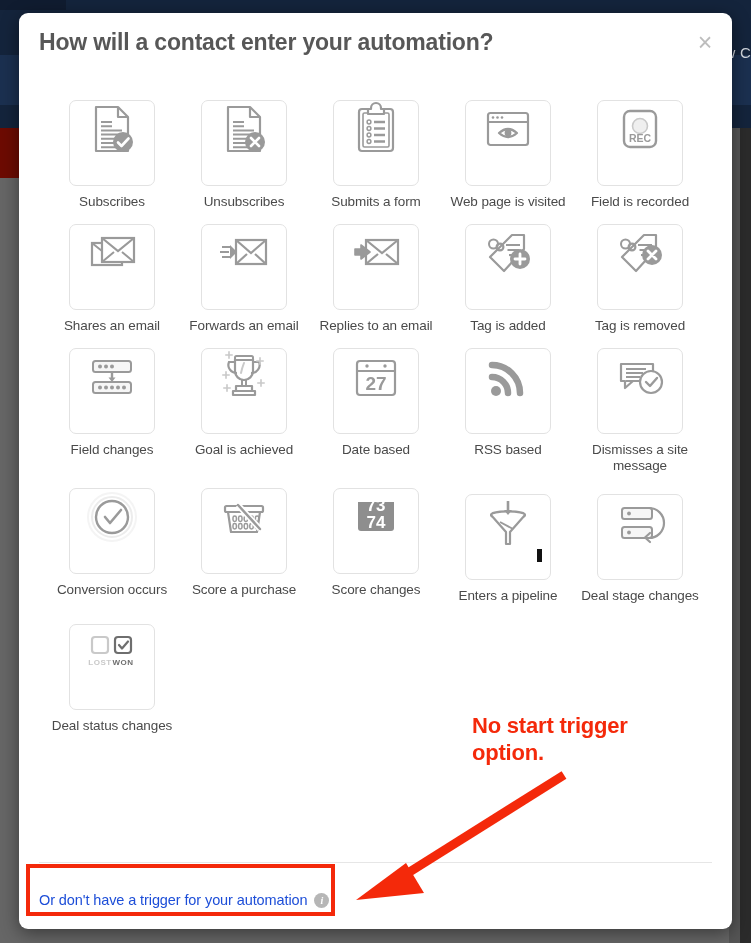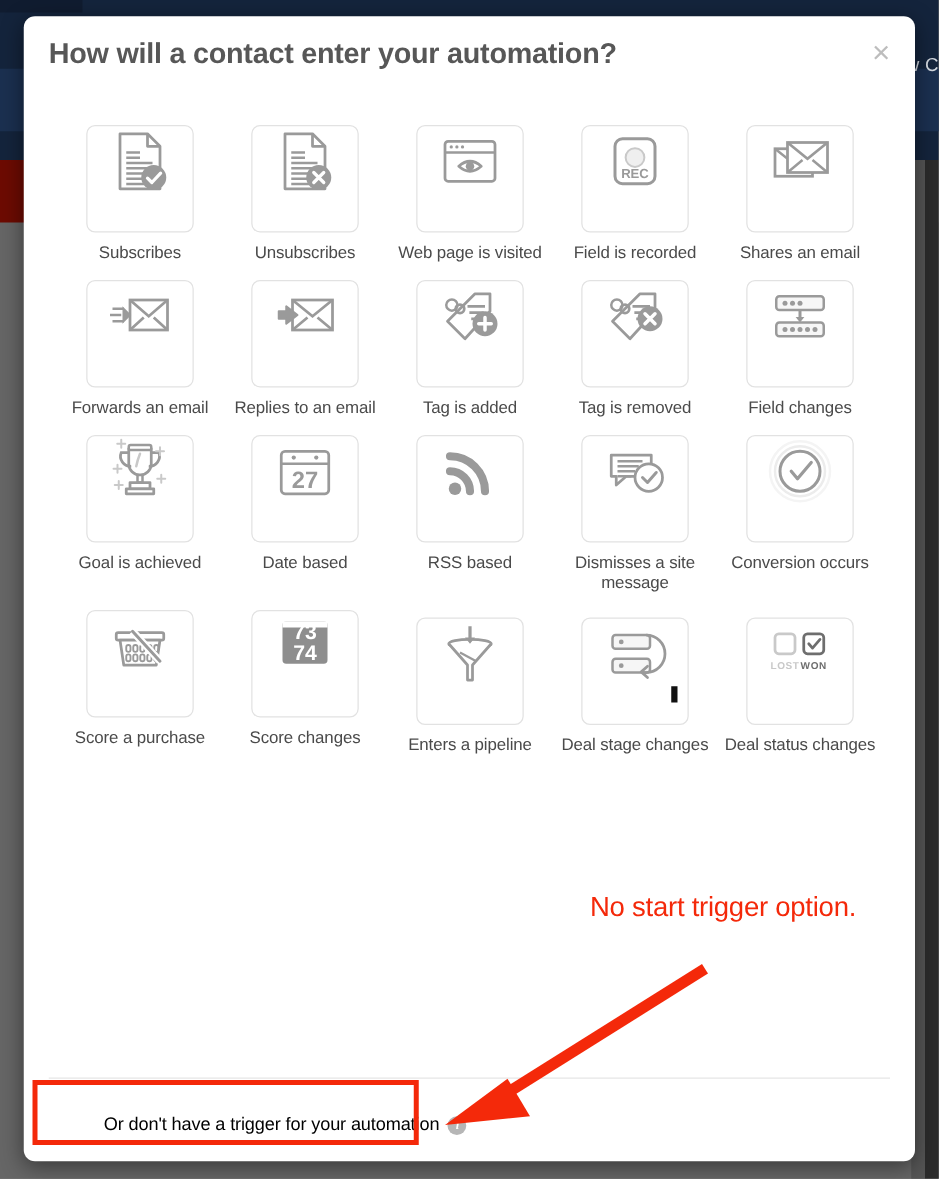--- a/index.html
+++ b/index.html
@@ -163,23 +163,22 @@
     position: absolute;
     left: 20px;
     top: 879px;
     display: flex;
     align-items: center;
     gap: 7px;
     cursor: pointer;
   }
   #no-trigger-link .link-text {
     font-size: 14.5px;
-    color: #000000;
+    color: #1d4ed8;
     letter-spacing: -.1px;
-    margin-left: 44px;
   }
   #info-icon {
     width: 15px;
     height: 15px;
     border-radius: 50%;
     background: #b6b6b6;
     color: #fff;
     font-size: 10px;
     font-weight: bold;
     font-style: italic;
@@ -199,21 +198,21 @@
     box-sizing: border-box;
     pointer-events: none;
   }
   #annotation-text {
     position: absolute;
     left: 472px;
     top: 712px;
     width: 220px;
     color: #f4290a;
     font-size: 22px;
-    font-weight: normal;
+    font-weight: bold;
     line-height: 27px;
     letter-spacing: -.2px;
     pointer-events: none;
   }
   #annotation-arrow {
     position: absolute;
     left: 340px;
     top: 765px;
     width: 240px;
     height: 135px;
@@ -280,20 +279,38 @@
             <line x1="17" y1="29.4" x2="38" y2="29.4" stroke="#9a9a9a" stroke-width="2"></line>
             <line x1="17" y1="33.6" x2="38" y2="33.6" stroke="#9a9a9a" stroke-width="2"></line>
             <line x1="17" y1="37.8" x2="38" y2="37.8" stroke="#9a9a9a" stroke-width="2"></line>
             <line x1="17" y1="42" x2="38" y2="42" stroke="#9a9a9a" stroke-width="2"></line>
             <line x1="17" y1="46.2" x2="38" y2="46.2" stroke="#9a9a9a" stroke-width="2"></line>
             <circle cx="39" cy="41" r="10" fill="#9a9a9a"></circle>
             <path d="M35 37 l8 8 M43 37 l-8 8" stroke="#fff" stroke-width="2.6" stroke-linecap="round"></path>
           </svg>
         </div>
         <div class="trigger-label">Unsubscribes</div>
+      </div>
+      <div class="trigger-cell">
+        <div class="trigger-tile">
+          <svg width="56" height="56" viewBox="0 0 56 56">
+            <rect x="11" y="8" width="34" height="42" rx="3" fill="#fff" stroke="#9a9a9a" stroke-width="2.2"></rect>
+            <rect x="15" y="12" width="26" height="34" rx="1.5" fill="none" stroke="#9a9a9a" stroke-width="1.6"></rect>
+            <path d="M23 8 v-1 a5 5 0 0 1 10 0 v1 h3 v5 h-16 v-5 z" fill="#fff" stroke="#9a9a9a" stroke-width="2.2" stroke-linejoin="round"></path>
+            <circle cx="21" cy="21" r="1.9" fill="none" stroke="#9a9a9a" stroke-width="1.5"></circle>
+            <line x1="26" y1="21" x2="37" y2="21" stroke="#9a9a9a" stroke-width="2.4"></line>
+            <circle cx="21" cy="27.5" r="1.9" fill="none" stroke="#9a9a9a" stroke-width="1.5"></circle>
+            <line x1="26" y1="27.5" x2="37" y2="27.5" stroke="#9a9a9a" stroke-width="2.4"></line>
+            <circle cx="21" cy="34" r="1.9" fill="none" stroke="#9a9a9a" stroke-width="1.5"></circle>
+            <line x1="26" y1="34" x2="37" y2="34" stroke="#9a9a9a" stroke-width="2.4"></line>
+            <circle cx="21" cy="40.5" r="1.9" fill="none" stroke="#9a9a9a" stroke-width="1.5"></circle>
+            <line x1="26" y1="40.5" x2="37" y2="40.5" stroke="#9a9a9a" stroke-width="2.4"></line>
+          </svg>
+        </div>
+        <div class="trigger-label">Submits a form</div>
       </div>
       <div class="trigger-cell">
         <div class="trigger-tile">
           <svg width="56" height="56" viewBox="0 0 56 56">
             <rect x="8" y="12" width="40" height="32" rx="2.5" fill="#fff" stroke="#9a9a9a" stroke-width="2.2"></rect>
             <line x1="8" y1="21" x2="48" y2="21" stroke="#9a9a9a" stroke-width="2"></line>
             <circle cx="13" cy="16.5" r="1.3" fill="#9a9a9a"></circle>
             <circle cx="17.5" cy="16.5" r="1.3" fill="#9a9a9a"></circle>
             <circle cx="22" cy="16.5" r="1.3" fill="#9a9a9a"></circle>
             <path d="M19 32 q9 -8 18 0 q-9 8 -18 0 z" fill="#fff" stroke="#9a9a9a" stroke-width="2.2" stroke-linejoin="round"></path>

